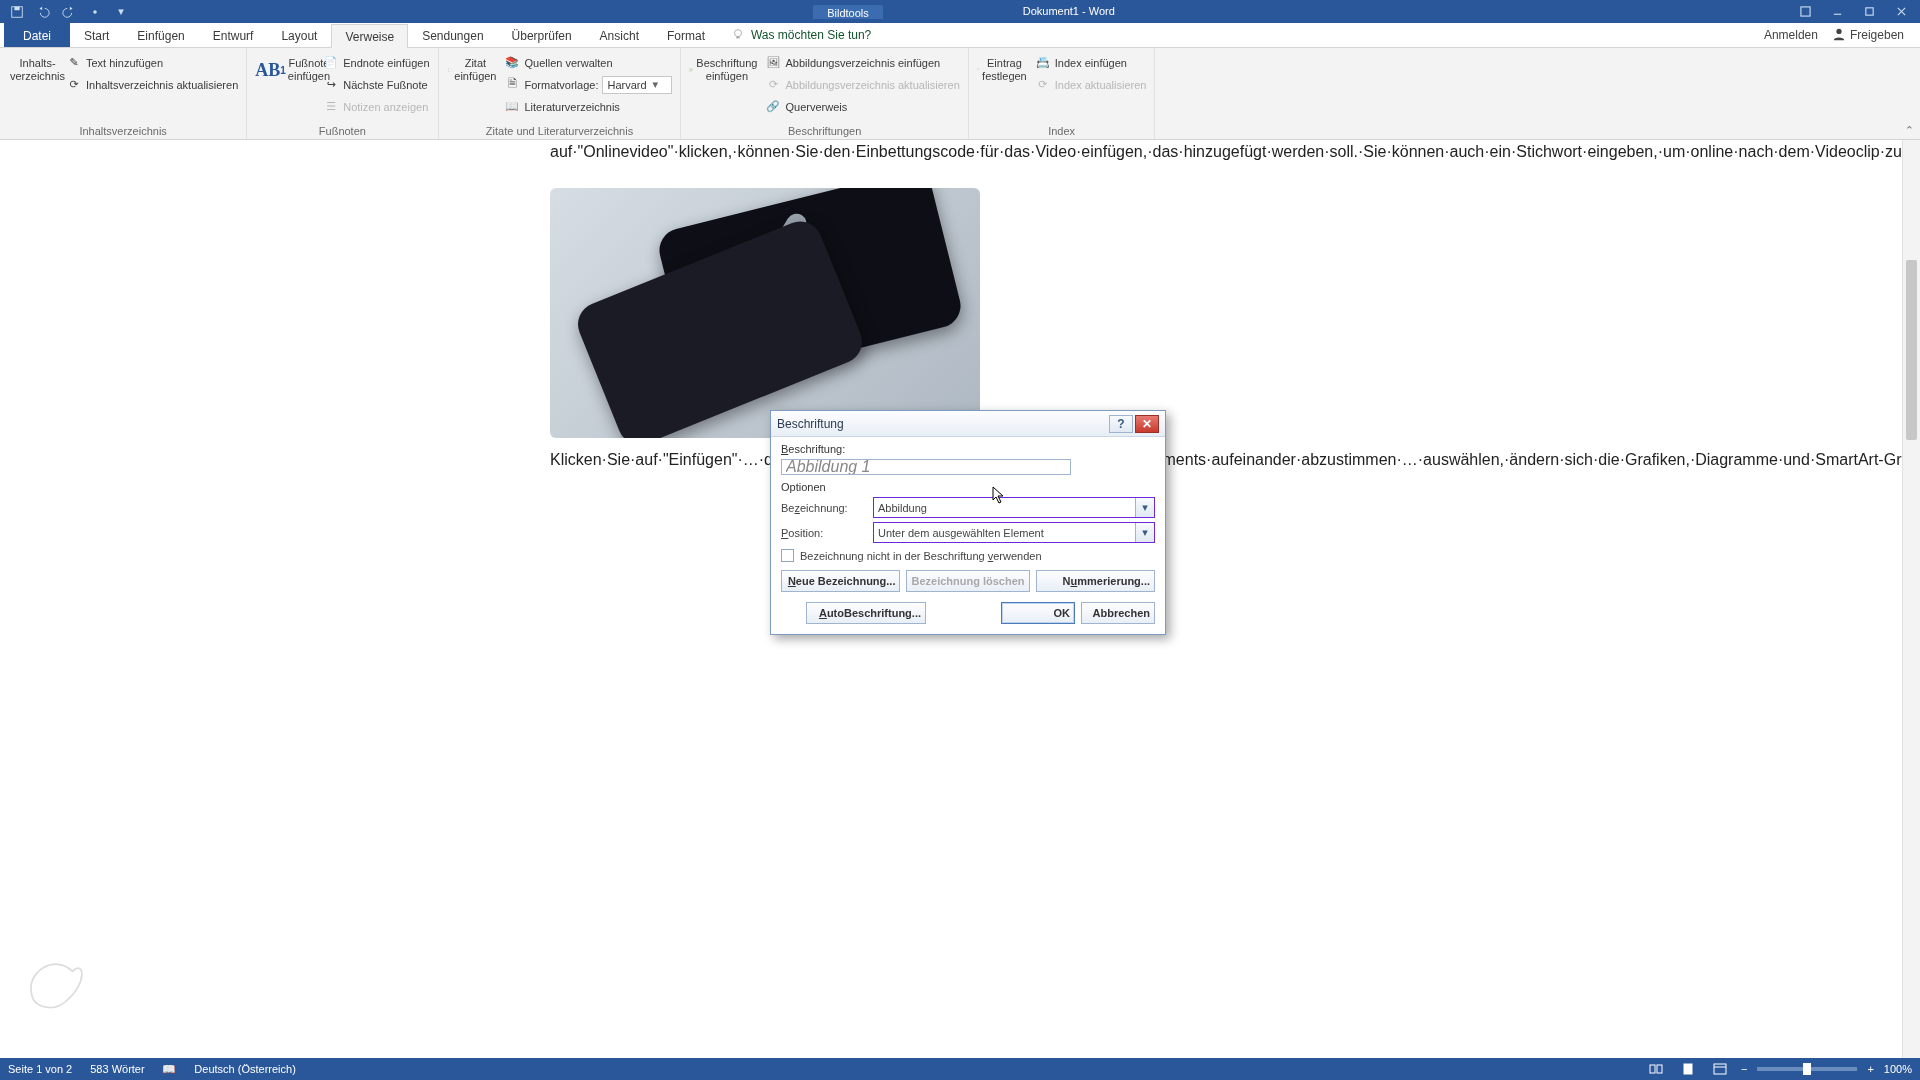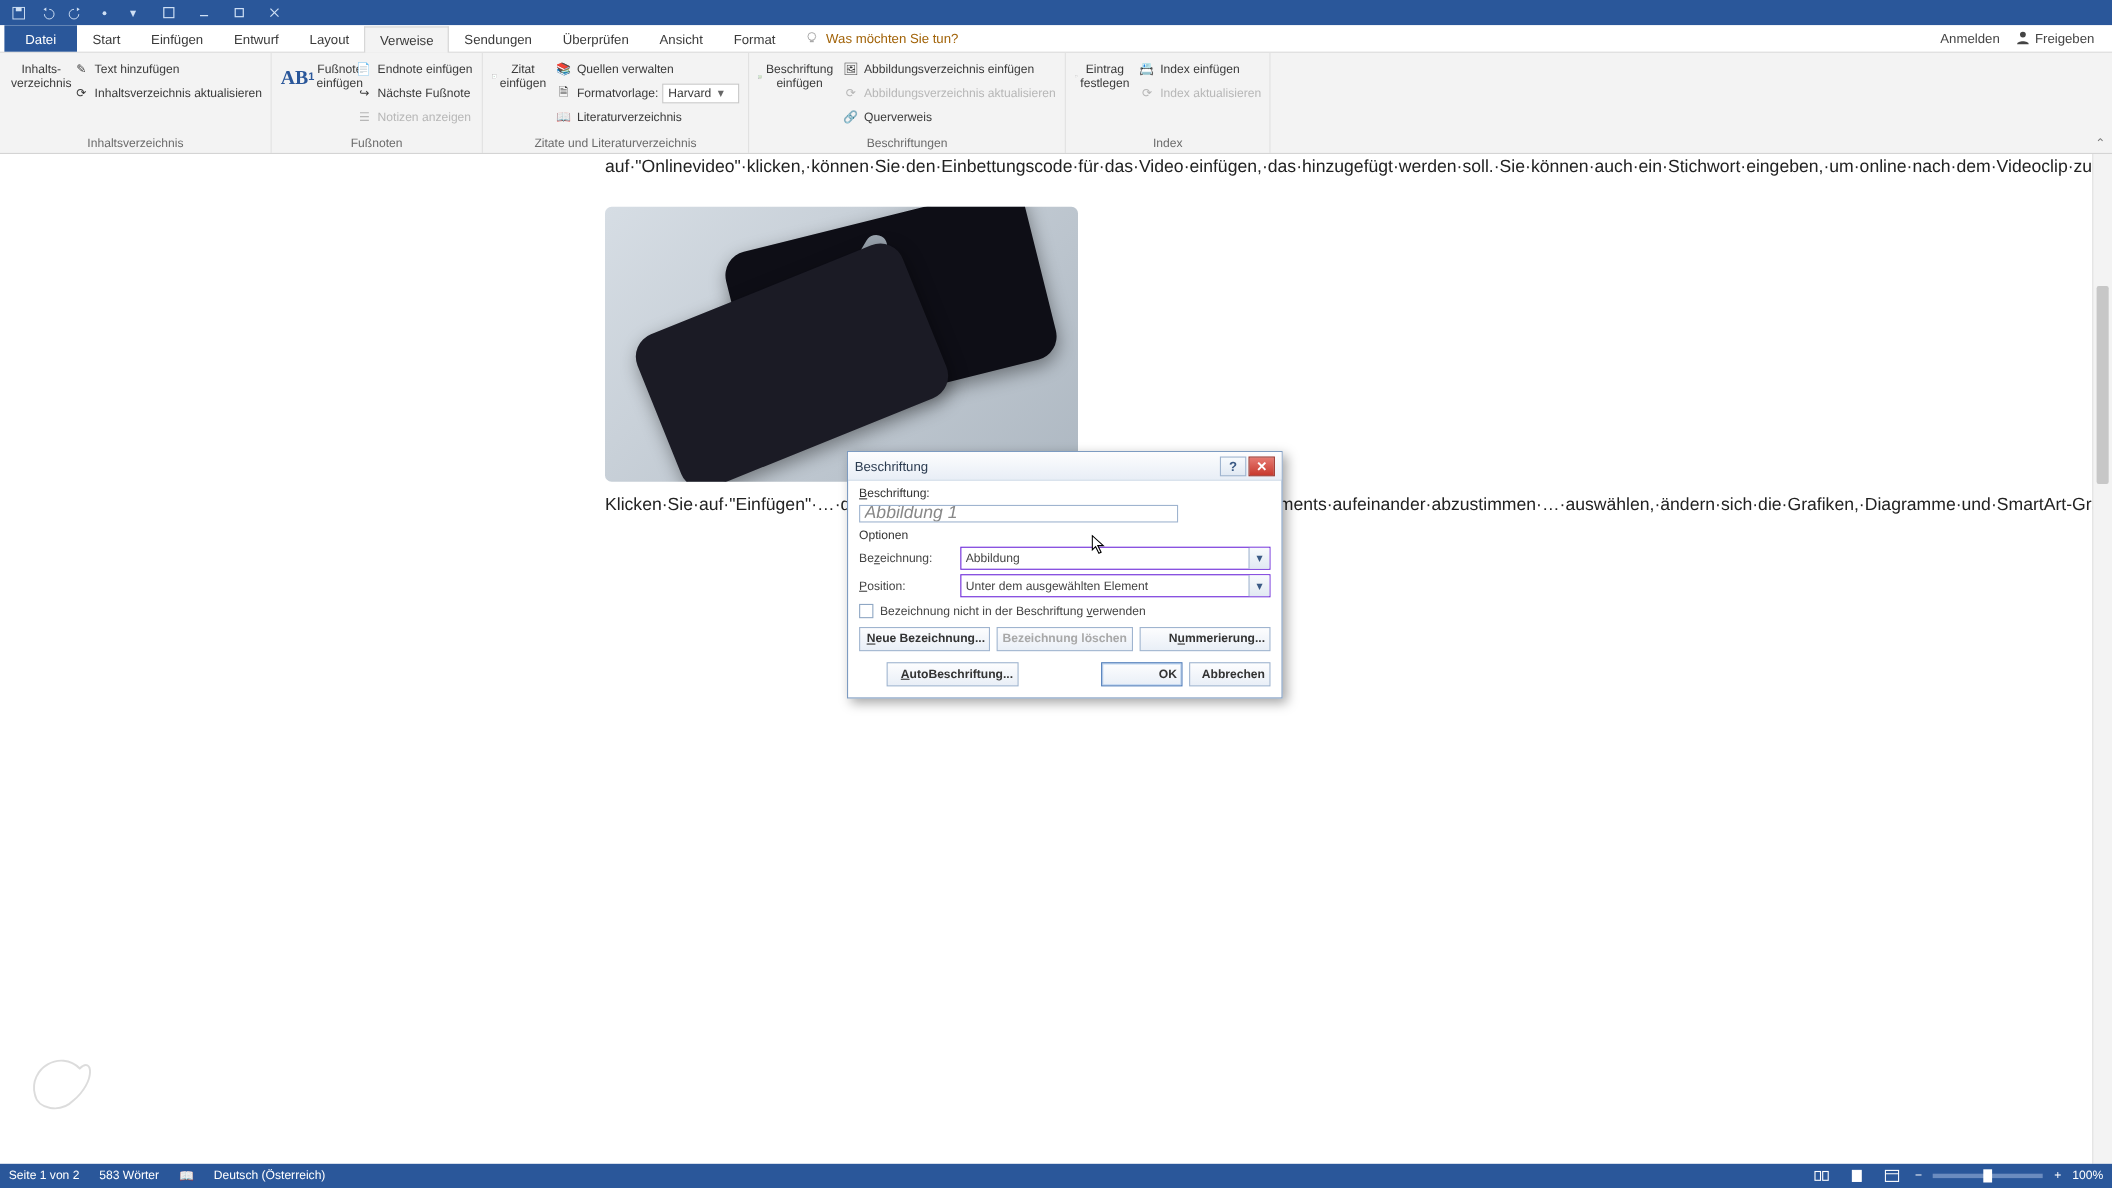--- a/index.html
+++ b/index.html
@@ -15,21 +15,21 @@
 .title-right { display: flex; gap: 2px; padding-right: 4px; }
 .title-right .tb { width: 30px; height: 22px; display:flex;align-items:center;justify-content:center; }
 .title-right .tb svg { width:11px; height:11px; stroke:#cfe0f5; fill:none; stroke-width:1.2; }
 
 
 .ribbon-tabs { height: 25px; background: #fff; border-bottom: 1px solid #d4d4d4; display: flex; align-items: stretch; padding-left: 4px; }
 .ribbon-tabs .tab { padding: 0 13px; display:flex; align-items:center; font-size: 12px; color:#3a3a3a; border:1px solid transparent; border-bottom:none; }
 .ribbon-tabs .tab.file { background:#2a579a; color:#fff; padding: 0 18px; font-size:12px; }
 .ribbon-tabs .tab.active { border-color:#d4d4d4; background:#f3f3f3; position:relative; top:1px; }
 .ribbon-tabs .tab.format { margin-left: 0; }
-.ribbon-tabs .tellme { margin-left: 12px; display:flex; align-items:center; gap:6px; color:#a16207; }
+.ribbon-tabs .tellme { margin-left: 12px; display:flex; align-items:center; gap:6px; color:#14532d; }
 .ribbon-tabs .tellme svg { width:14px; height:14px; }
 .ribbon-tabs .right { margin-left:auto; display:flex; align-items:center; gap:14px; padding-right:16px; color:#444; }
 .ribbon-tabs .right .item { display:flex; align-items:center; gap:4px; }
 .ribbon-tabs .right svg { width:14px; height:14px; }
 
 
 .ribbon { height: 92px; background:#f3f3f3; border-bottom:1px solid #d4d4d4; display:flex; position:relative; }
 .rgroup { border-right:1px solid #e1e1e1; padding: 2px 6px 0; display:flex; flex-direction:column; }
 .rgroup .body { flex:1; display:flex; align-items:flex-start; gap:4px; padding-top:2px; }
 .rgroup .lbl { text-align:center; font-size:11px; color:#6b6b6b; padding: 1px 0 2px; white-space:nowrap; }
@@ -118,20 +118,24 @@
           <path d="M12 4l-3-2v4z" fill="#cfe0f5"></path>
         </svg>
       </div>
     <div class="qbtn">
         <svg viewBox="0 0 16 16">
           <circle cx="8" cy="8" r="2" fill="#cfe0f5"></circle>
         </svg>
       </div>
     <div class="qbtn">▾</div>
   </div>
+  <div class="title-center">
+    <div class="title-ctx">Bildtools</div>
+    <div>Dokument1 - Word</div>
+  </div>
   <div class="title-right">
     <div class="tb">
         <svg viewBox="0 0 12 12">
           <rect x="1" y="1" width="10" height="10"></rect>
         </svg>
       </div>
     <div class="tb">
         <svg viewBox="0 0 12 12">
           <line x1="2" y1="9" x2="10" y2="9"></line>
         </svg>

